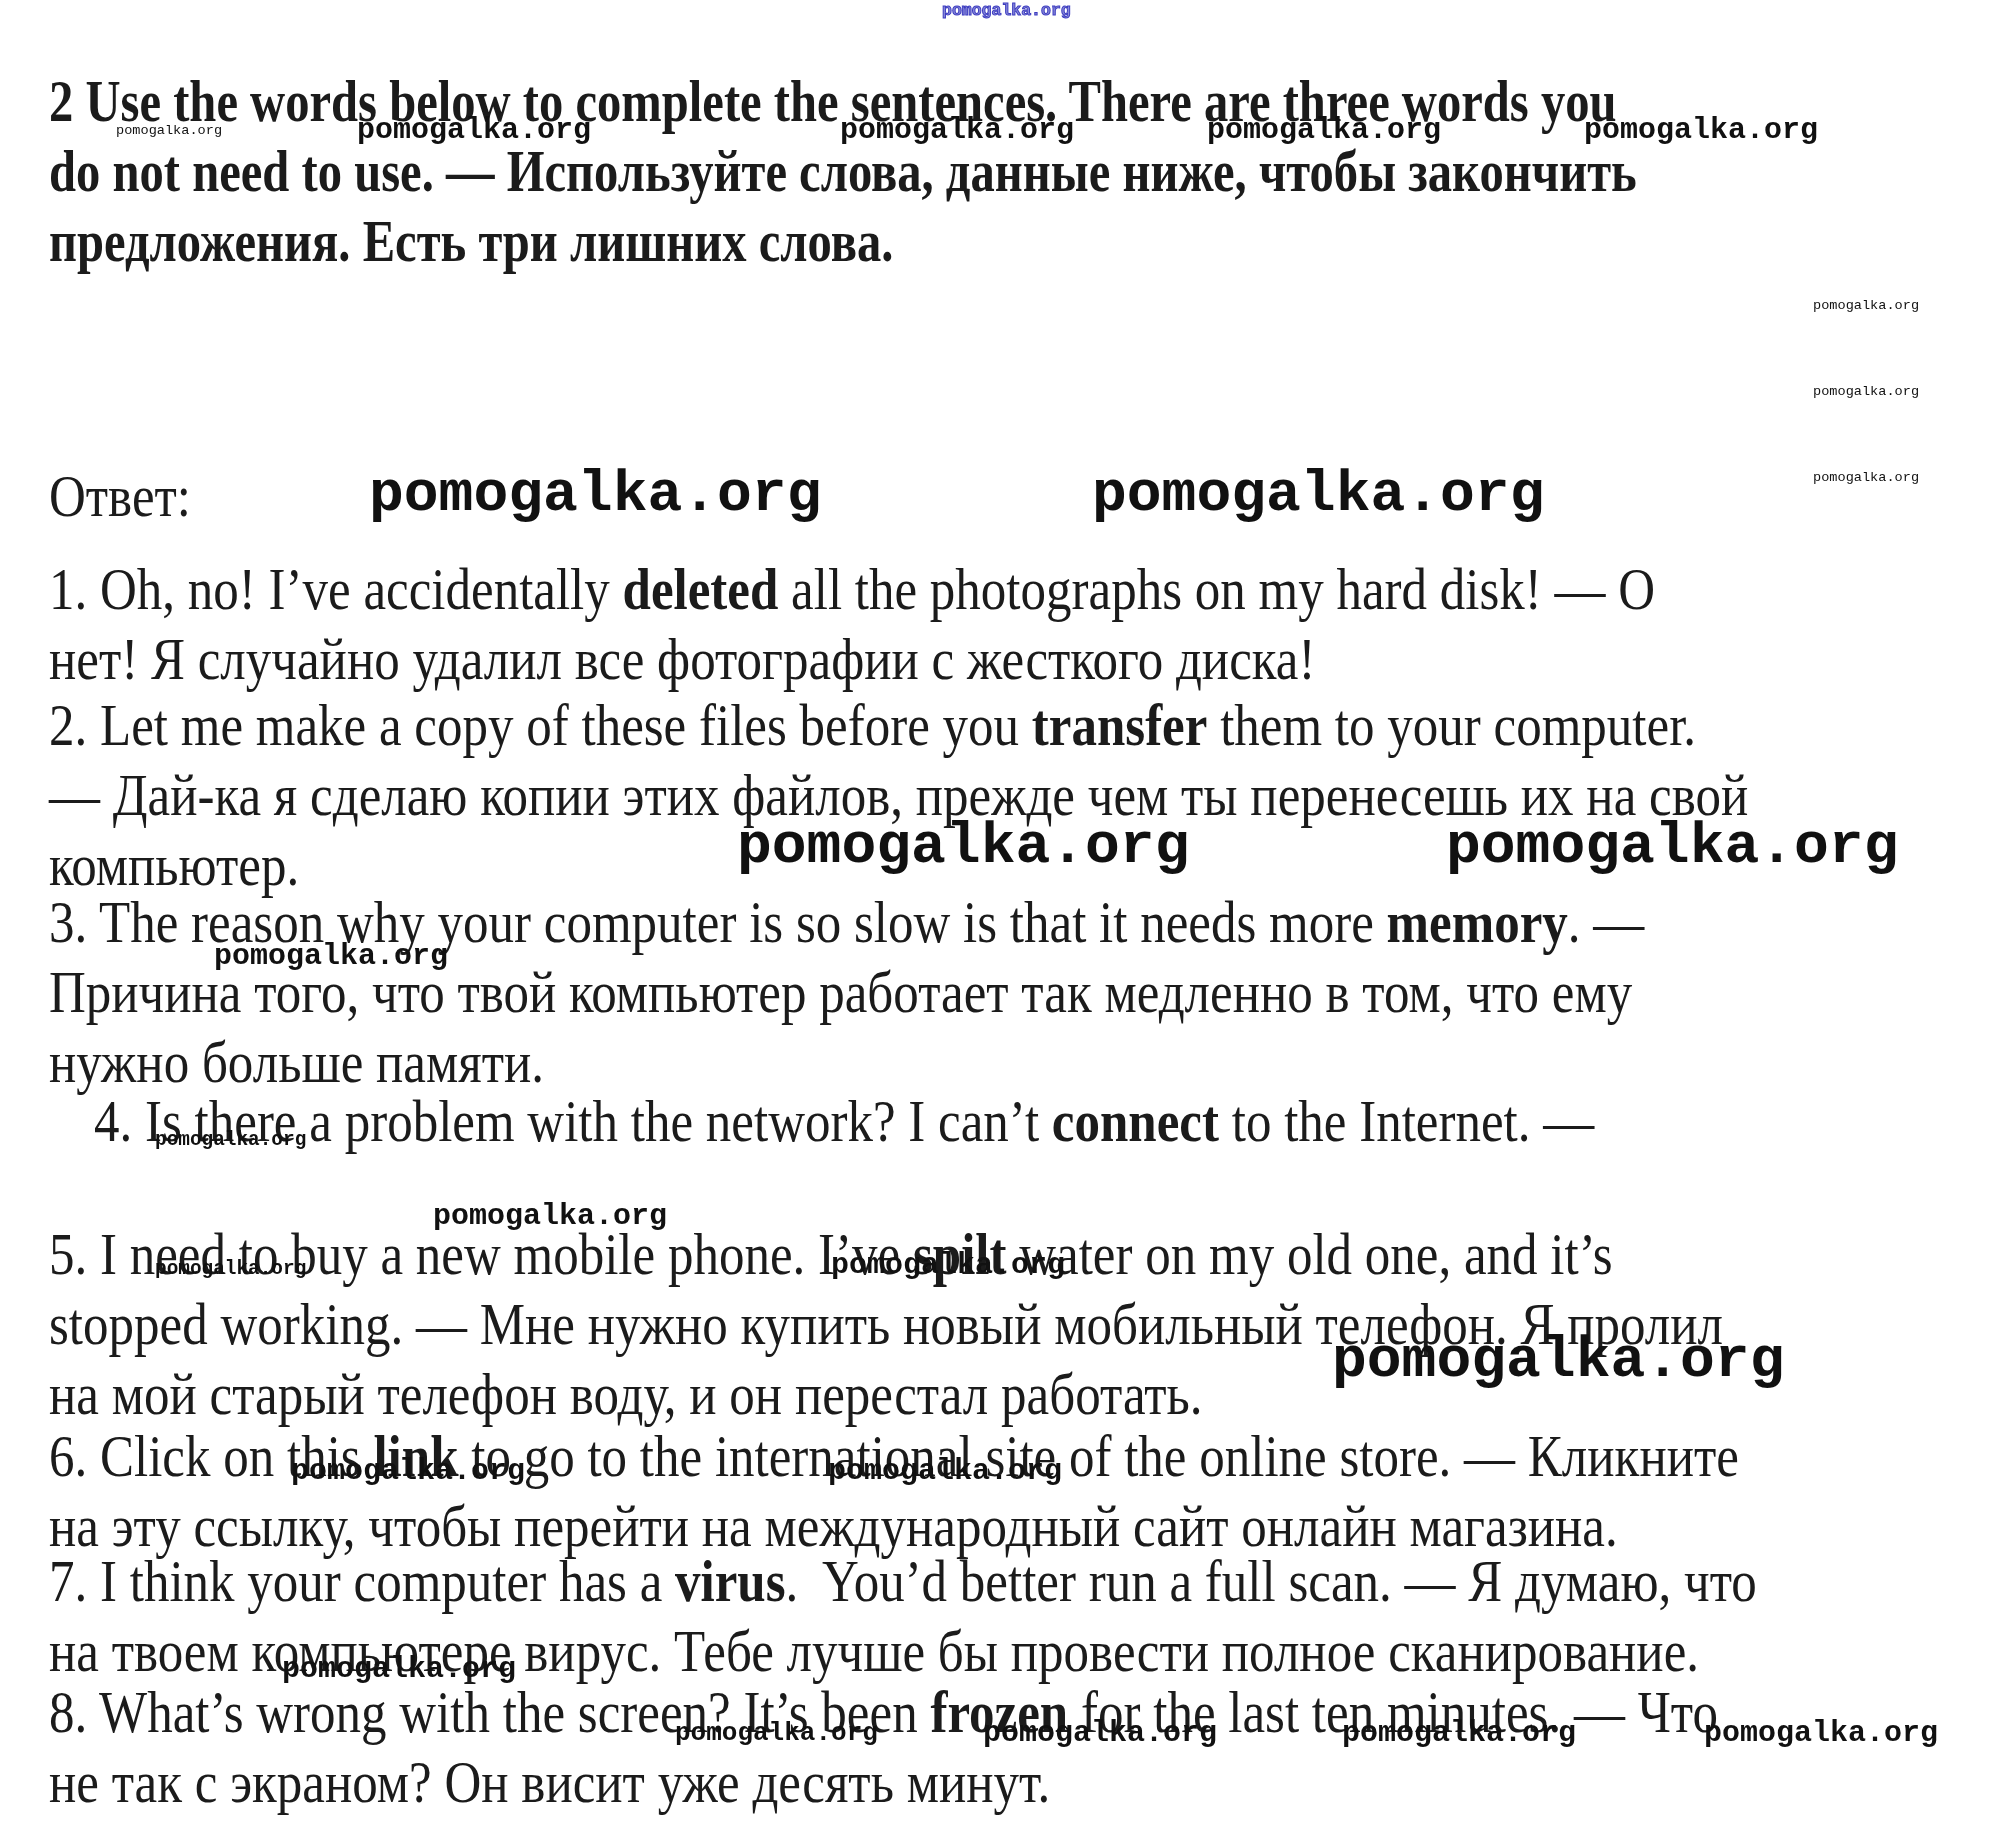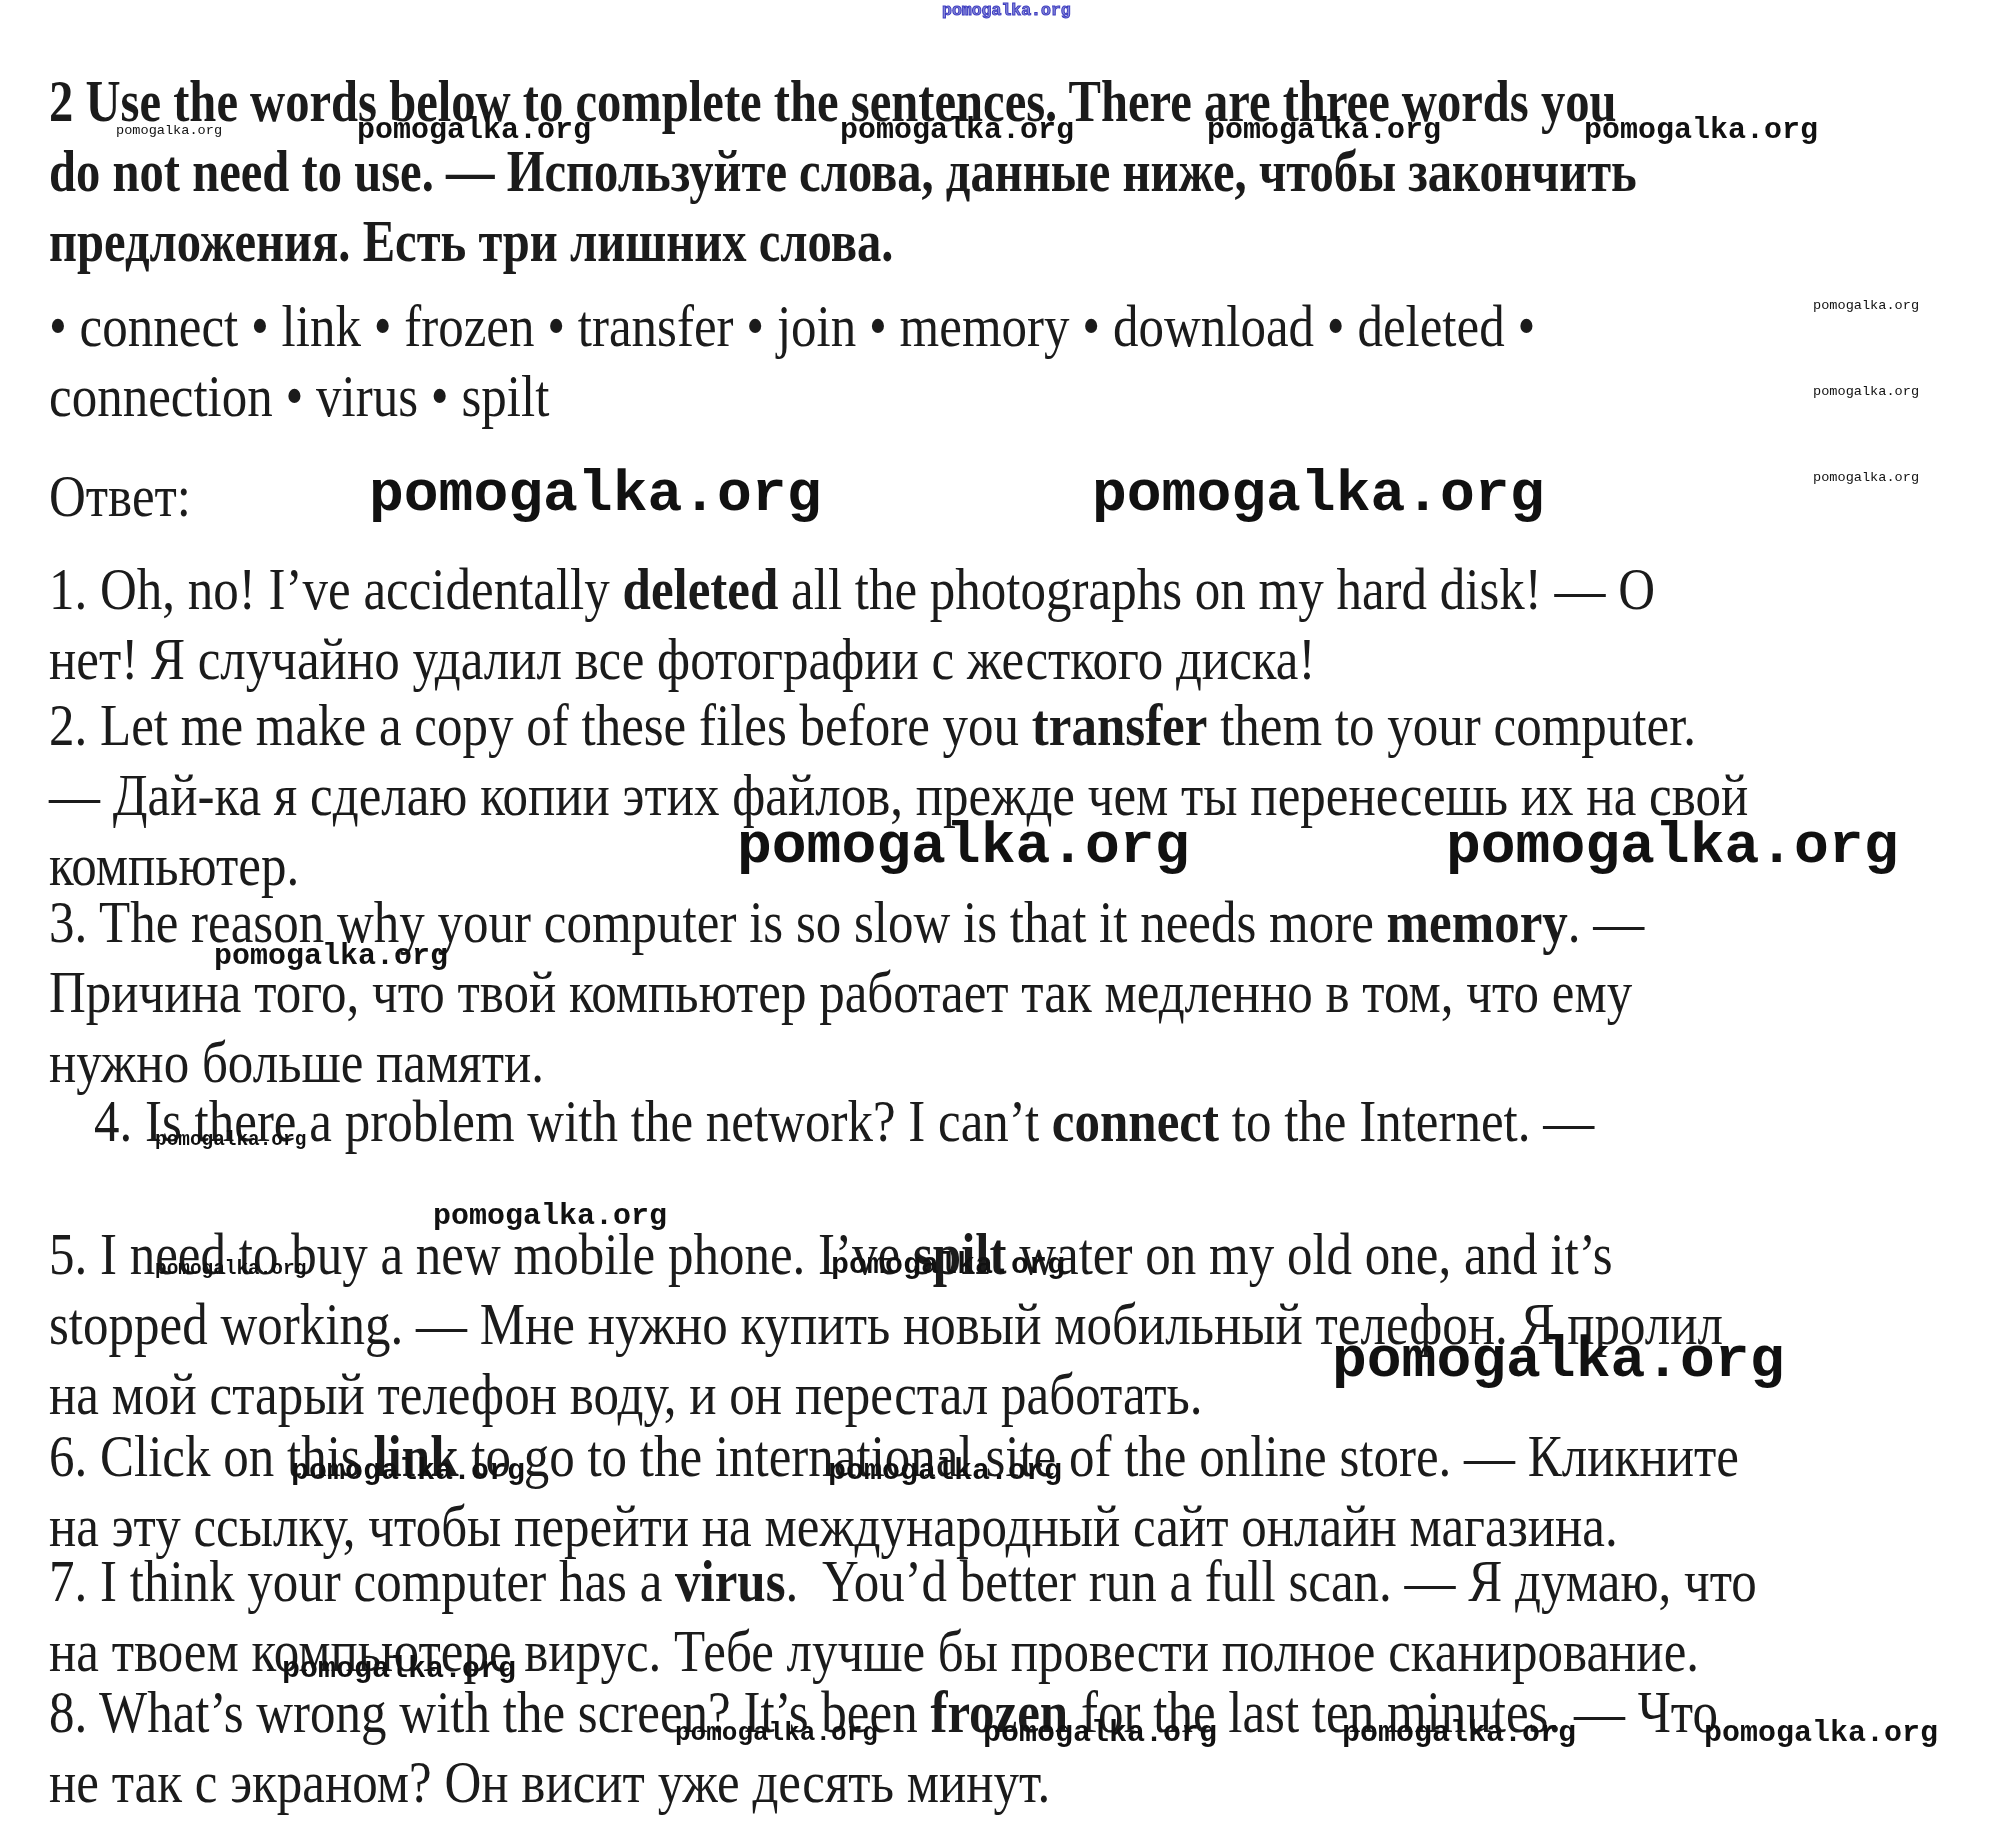--- a/index.html
+++ b/index.html
@@ -44,24 +44,20 @@
   }
 </style>
 </head>
 <body>
 
 <div class="page">
   <div class="block title-block" id="title-block" style="top:66px;">
       <div class="line"><span class="sx"><span>2 Use the words below to complete the sentences. There are three words you</span></span></div>
       <div class="line"><span class="sx"><span>do not need to use. — Используйте слова, данные ниже, чтобы закончить</span></span></div>
       <div class="line"><span class="sx"><span>предложения. Есть три лишних слова.</span></span></div>
-    </div>
-  <div class="block" id="word-bank-block" style="top:291px;">
-      <div class="line"><span class="sx"><span>• connect • link • frozen • transfer • join • memory • download • deleted •</span></span></div>
-      <div class="line"><span class="sx"><span>connection • virus • spilt</span></span></div>
     </div>
   <div class="block" id="answer-block" style="top:461px;">
     <div class="line"><span class="sx">Ответ:</span></div>
   </div>
   <div id="sentences-root">
       <div class="block" style="top: 554px;">
         <div class="line"><span class="sx"><span>1. Oh, no! I’ve accidentally </span><b>deleted</b><span> all the photographs on my hard disk! — О</span></span></div>
         <div class="line"><span class="sx"><span>нет! Я случайно удалил все фотографии с жесткого диска!</span></span></div>
       </div>
       <div class="block" style="top: 690px;">

